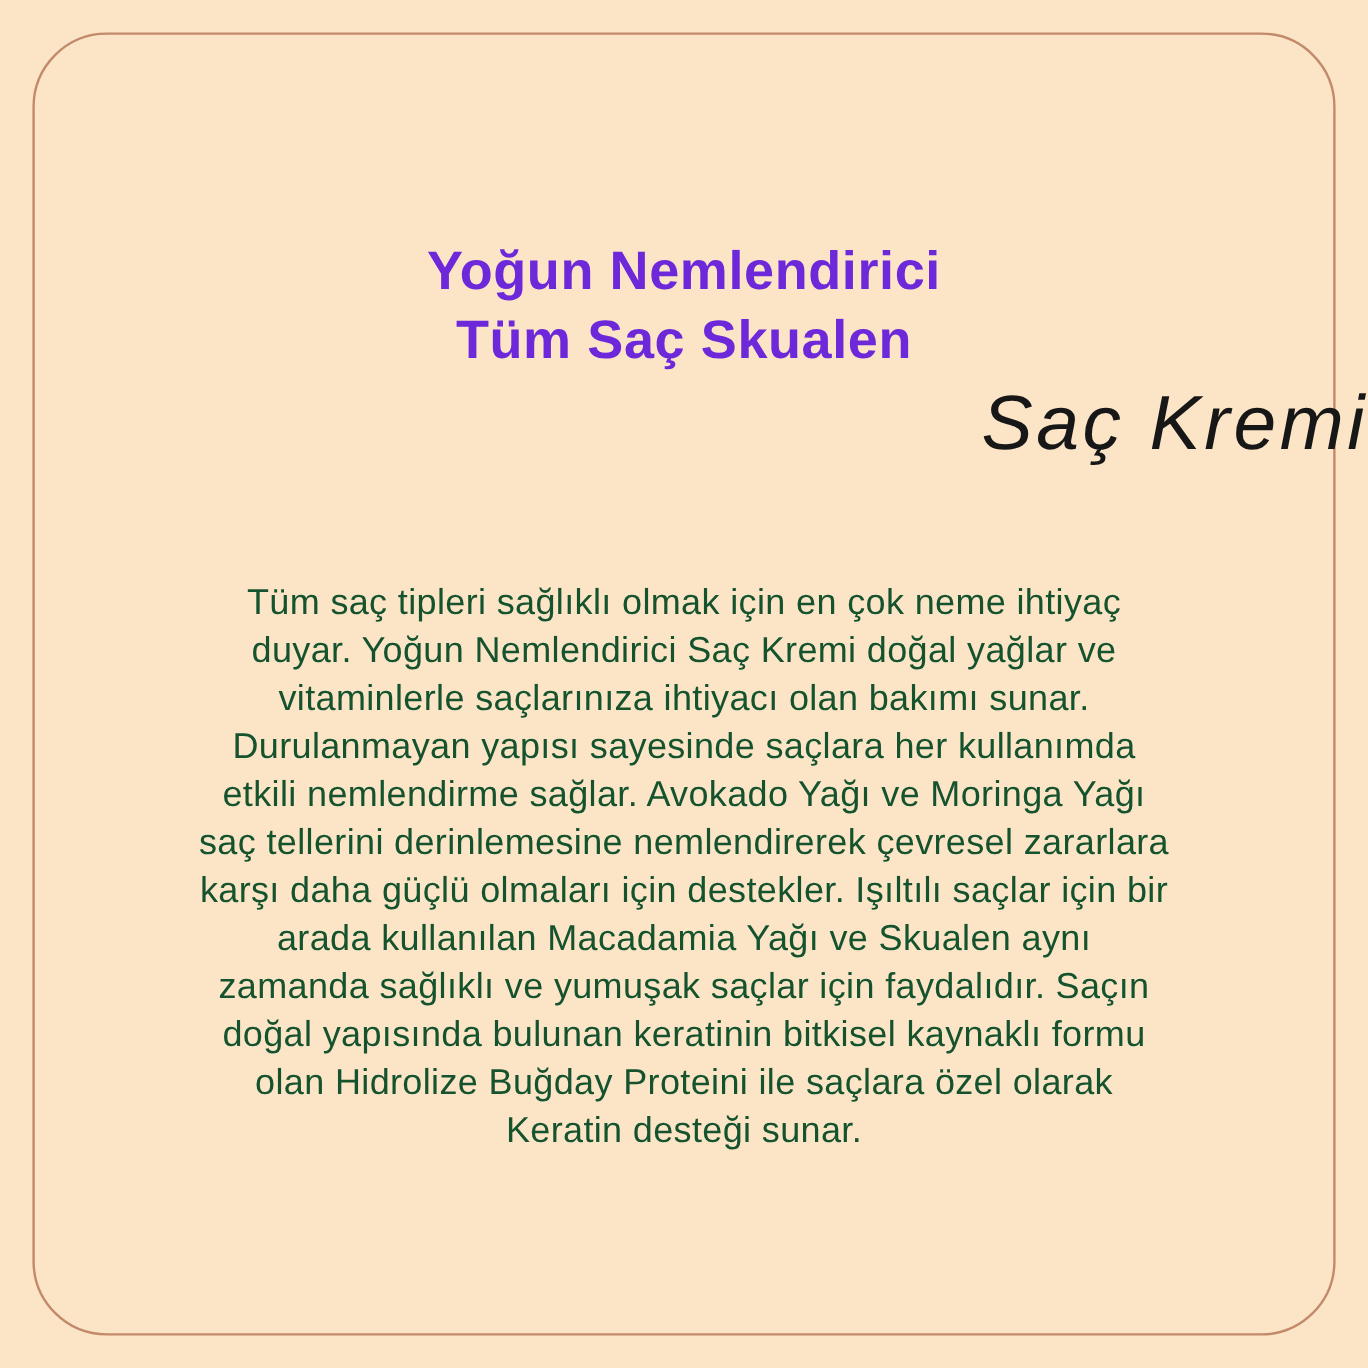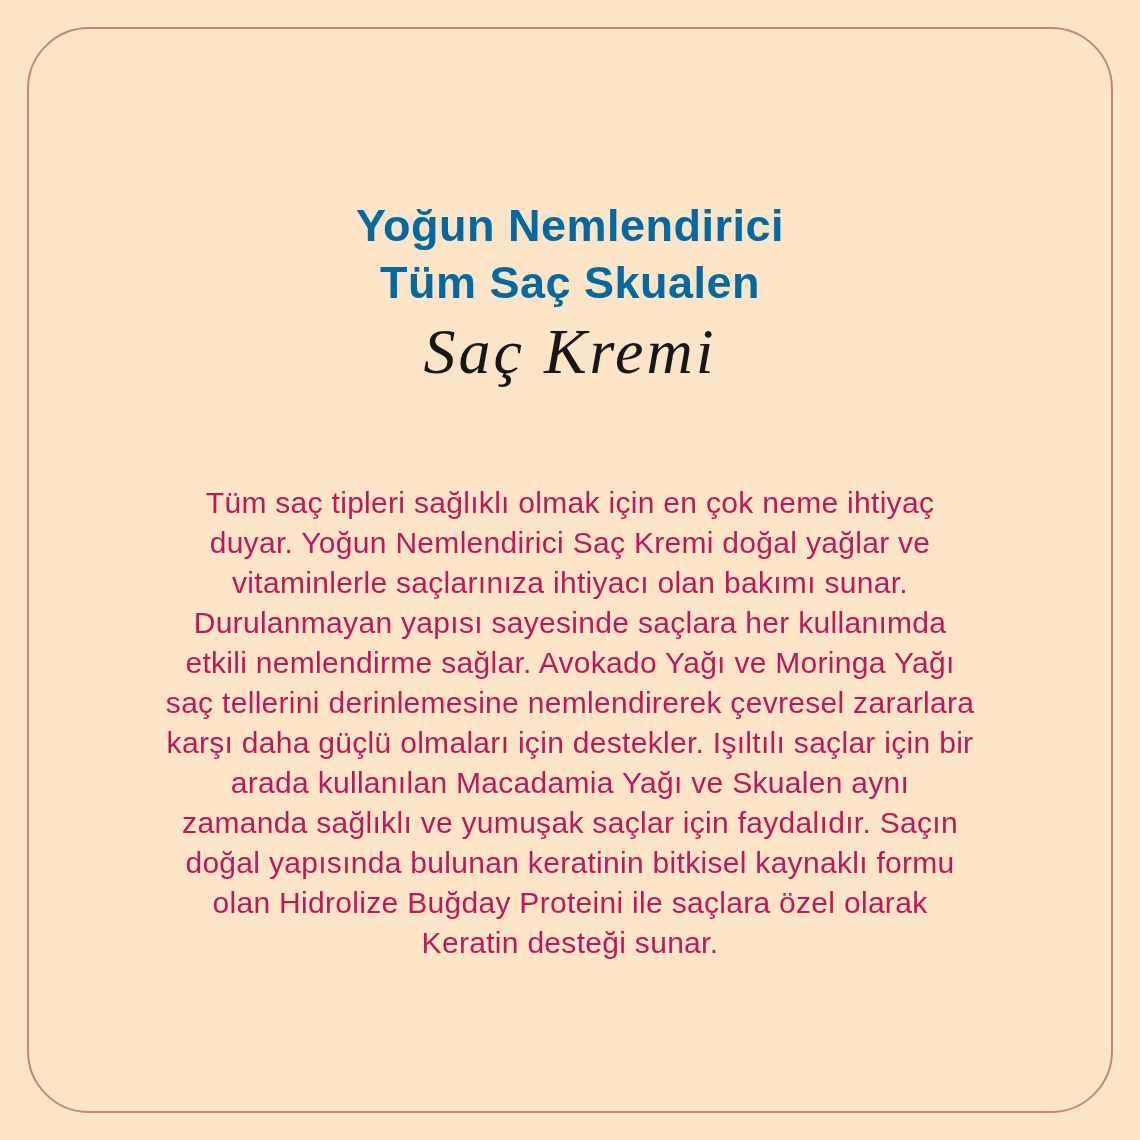--- a/index.html
+++ b/index.html
@@ -28,47 +28,47 @@
   .title {
     position: absolute;
     top: 197px;
     left: 0;
     right: 0;
     text-align: center;
     font-weight: 700;
     font-size: 45px;
     line-height: 57px;
     letter-spacing: 0.5px;
-    color: #0369a1;
+    color: #6d28d9;
   }
   .script-subtitle {
     position: absolute;
     top: 308px;
     left: 0;
     right: 0;
-    text-align: center;
-    font-family: Liberation Serif, serif;
+    text-align: right;
+    font-family: Liberation Sans, sans-serif;
     font-style: italic;
     font-weight: 500;
     font-size: 64px;
     line-height: 88px;
     letter-spacing: 3px;
     color: #171717;
   }
   .description {
     position: absolute;
     top: 483px;
     left: 50px;
     right: 50px;
     text-align: center;
     font-size: 30px;
     line-height: 40px;
     letter-spacing: 0.3px;
     white-space: pre-line;
-    color: #be185d;
+    color: #14532d;
   }
 </style>
 </head>
 <body>
 
 <div class="card-border"></div>
 
 <div class="title">
   <div>Yoğun Nemlendirici</div>
   <div>Tüm Saç Skualen</div>

